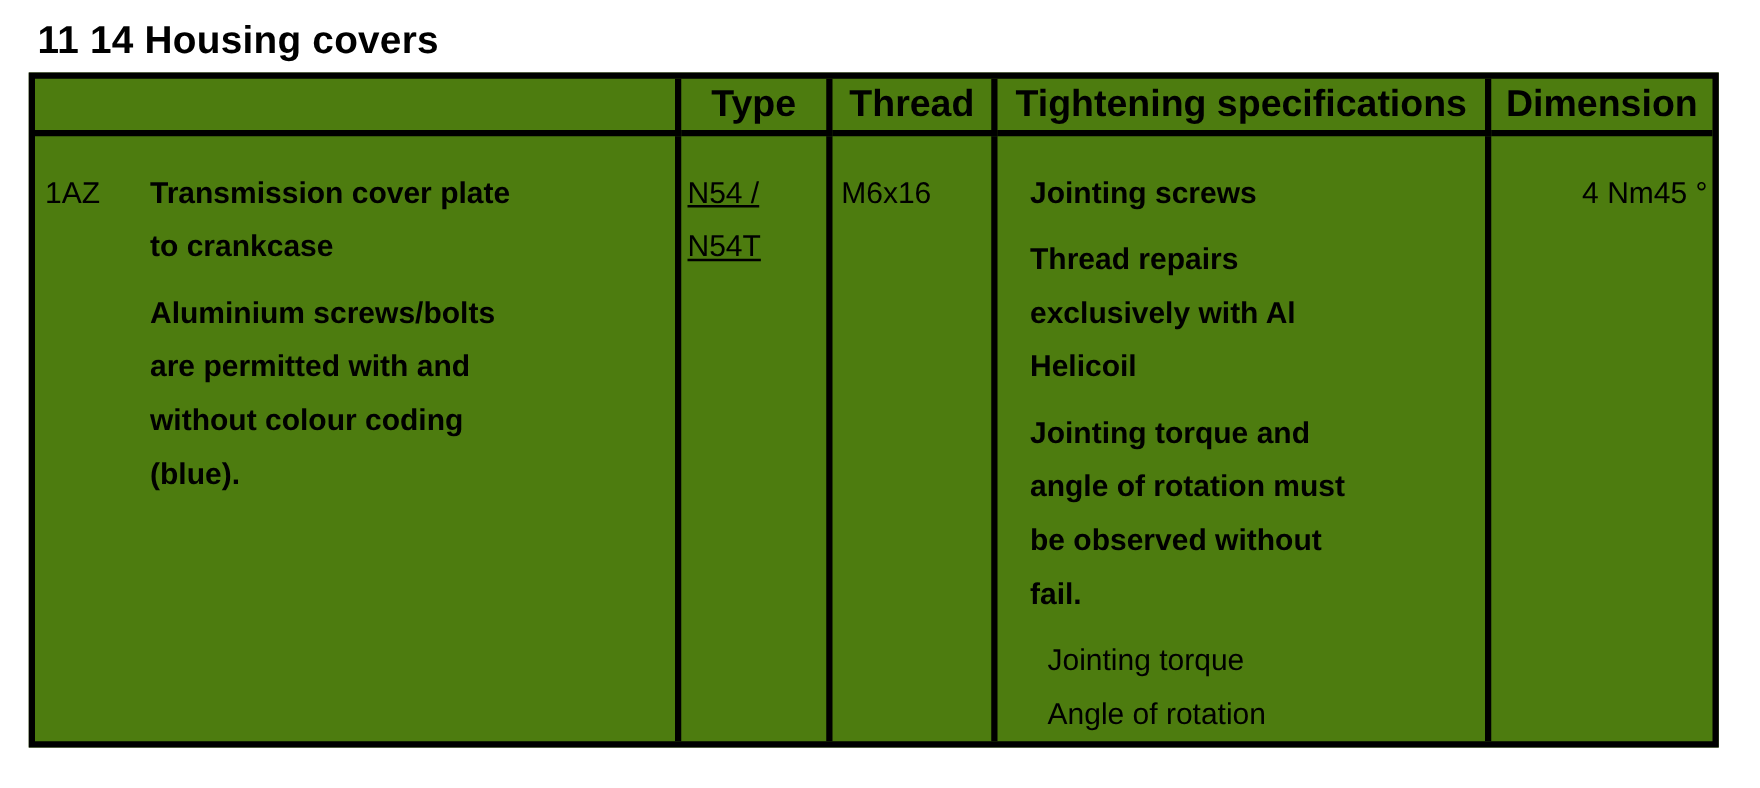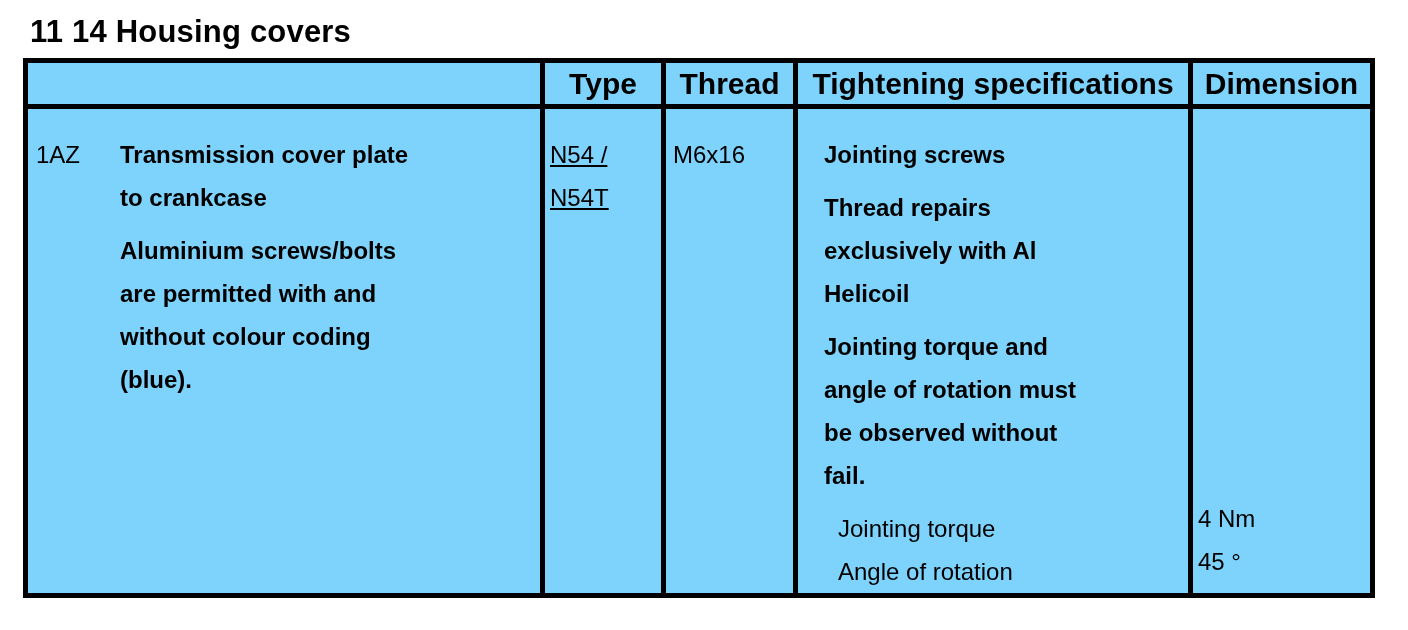--- a/index.html
+++ b/index.html
@@ -23,21 +23,21 @@
   }
 
   .spec-table {
     position: absolute;
     left: 23px; top: 58px;
     width: 1352px; height: 540px;
     border: 5px solid #000;
     display: grid;
     grid-template-columns: 517px 121px 132px 395px 1fr;
     grid-template-rows: 46px 1fr;
-    background: #7dd3fc;
+    background: #4d7c0f;
   }
 
   .cell { border-right: 5px solid #000; overflow: hidden; }
   .cell.last { border-right: none; }
 
   .th {
     border-bottom: 5px solid #000;
     display: flex;
     align-items: center;
     justify-content: center;
@@ -64,21 +64,21 @@
 
   .specs-cell {
     padding-left: 26px; padding-right: 8px; padding-bottom: 10px;
     display: flex; flex-direction: column;
   }
   .measure-names { margin-top: auto; }
   .measure-names div { line-height: 43px; white-space: nowrap; margin-left: 14px; }
 
   .dim-cell {
     padding-left: 5px; padding-right: 4px; padding-bottom: 10px;
-    display: flex; flex-direction: column; justify-content: flex-end;
+    display: flex; flex-direction: row; justify-content: flex-end;
   }
   .dim-cell div { line-height: 43px; white-space: nowrap; }
 </style>
 </head>
 <body>
 
 <div class="page">
 
   <div class="doc-title">11 14 Housing covers</div>
 

